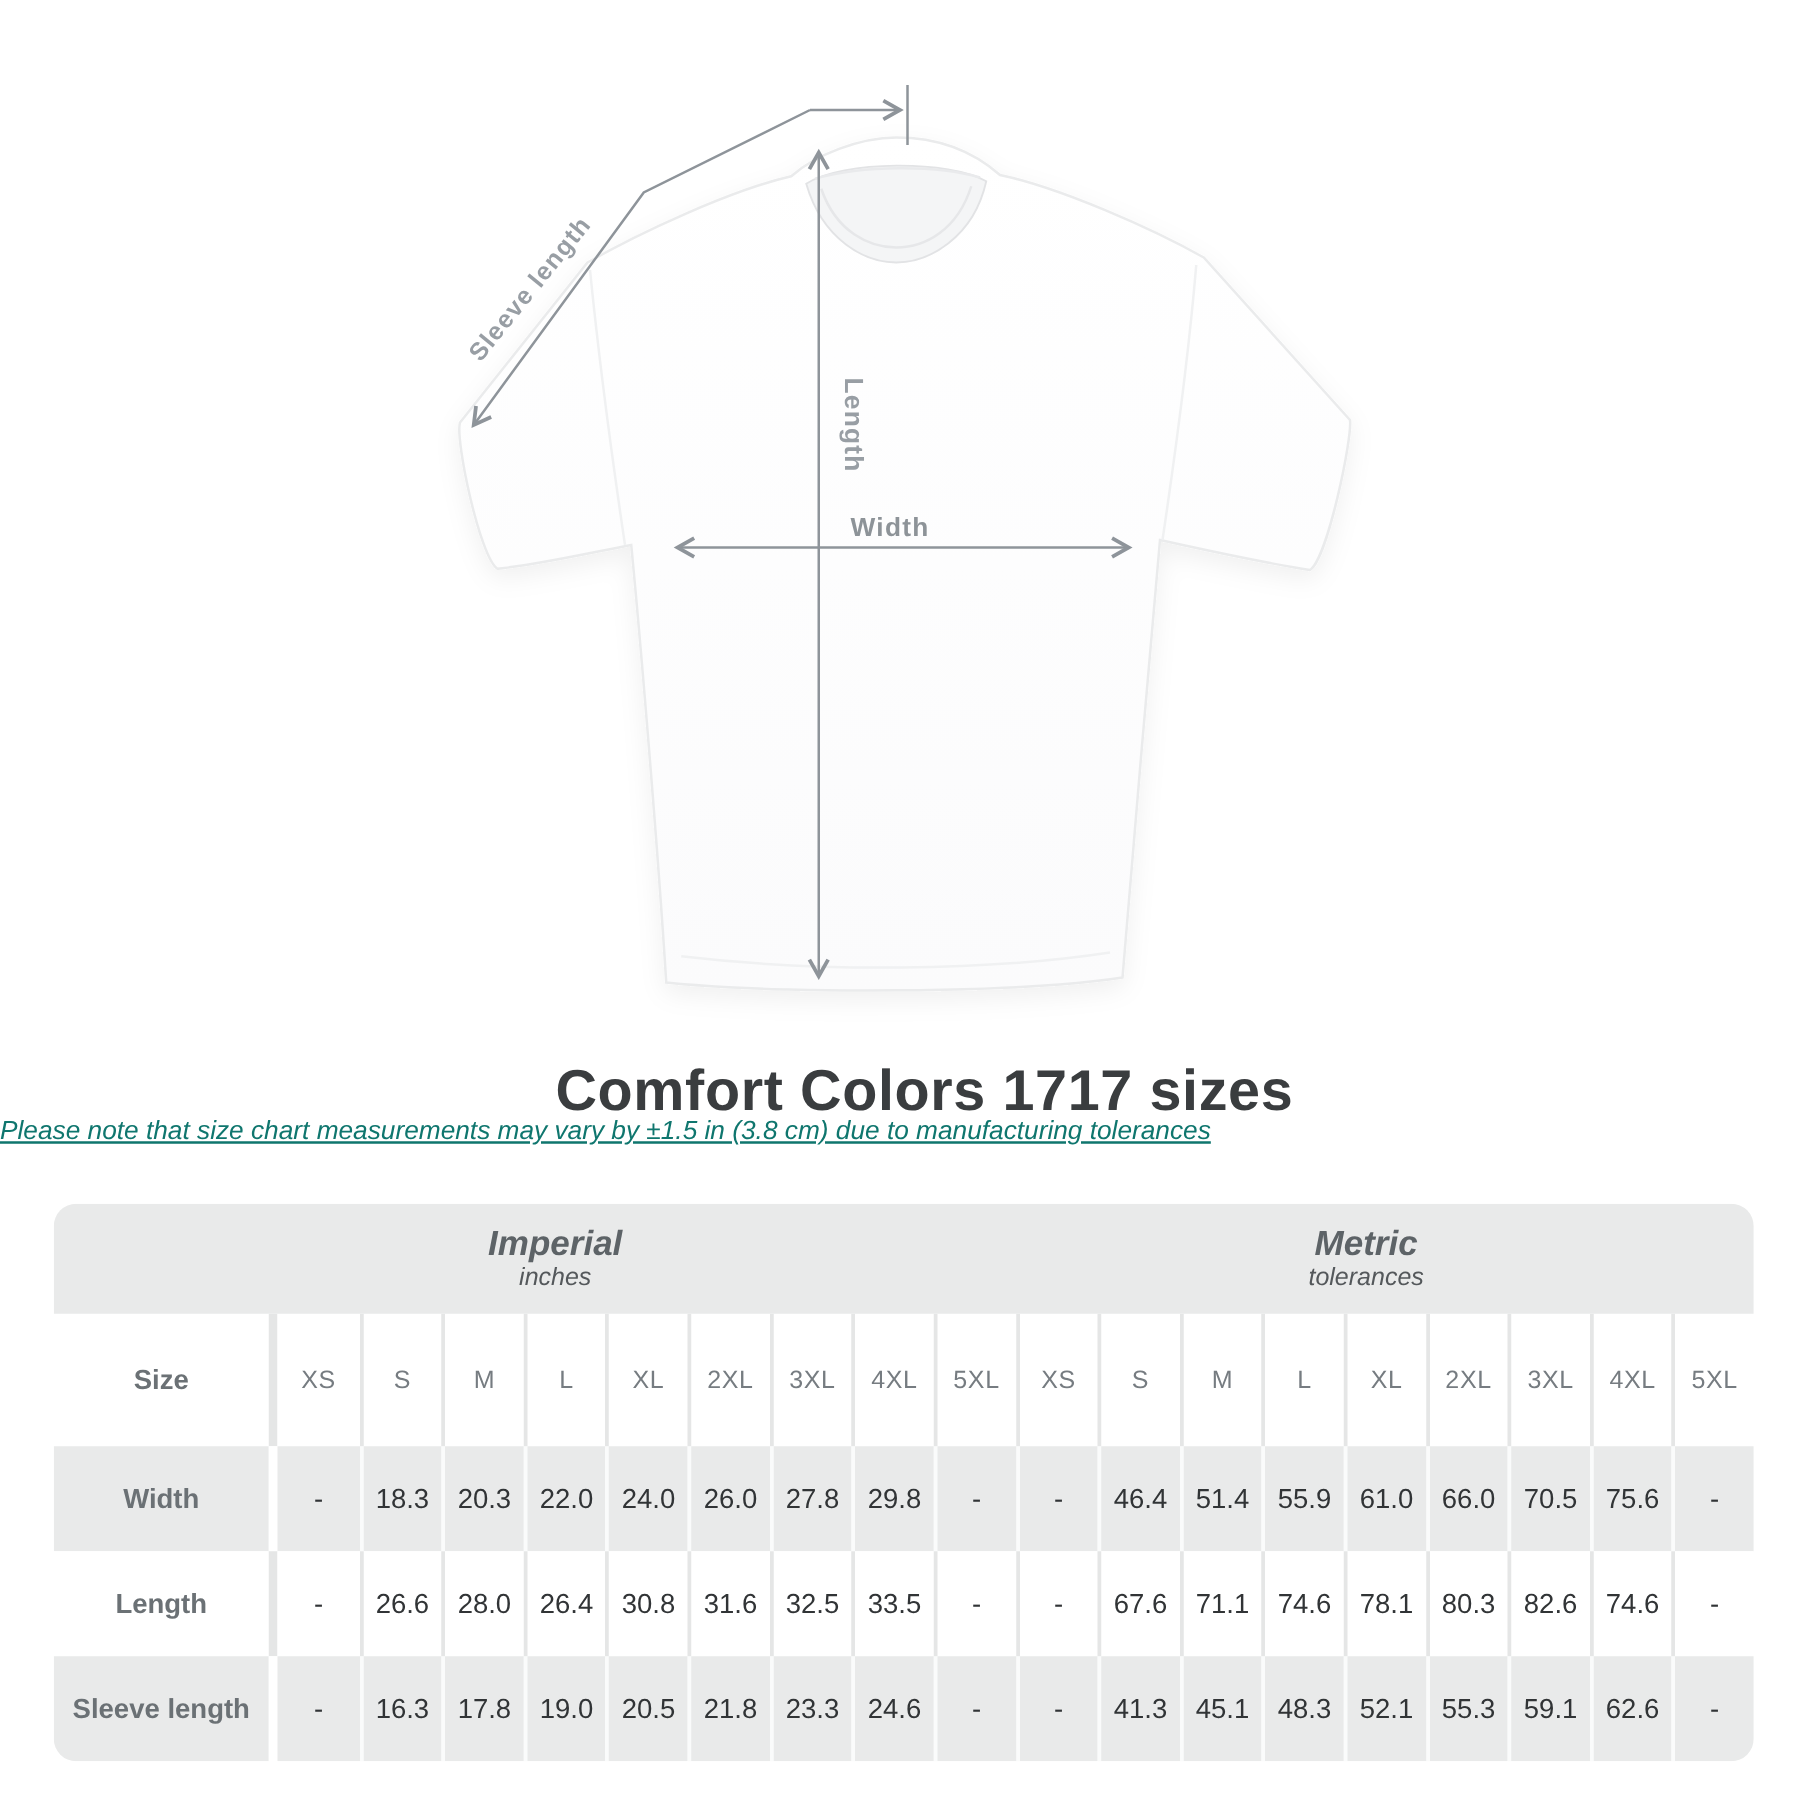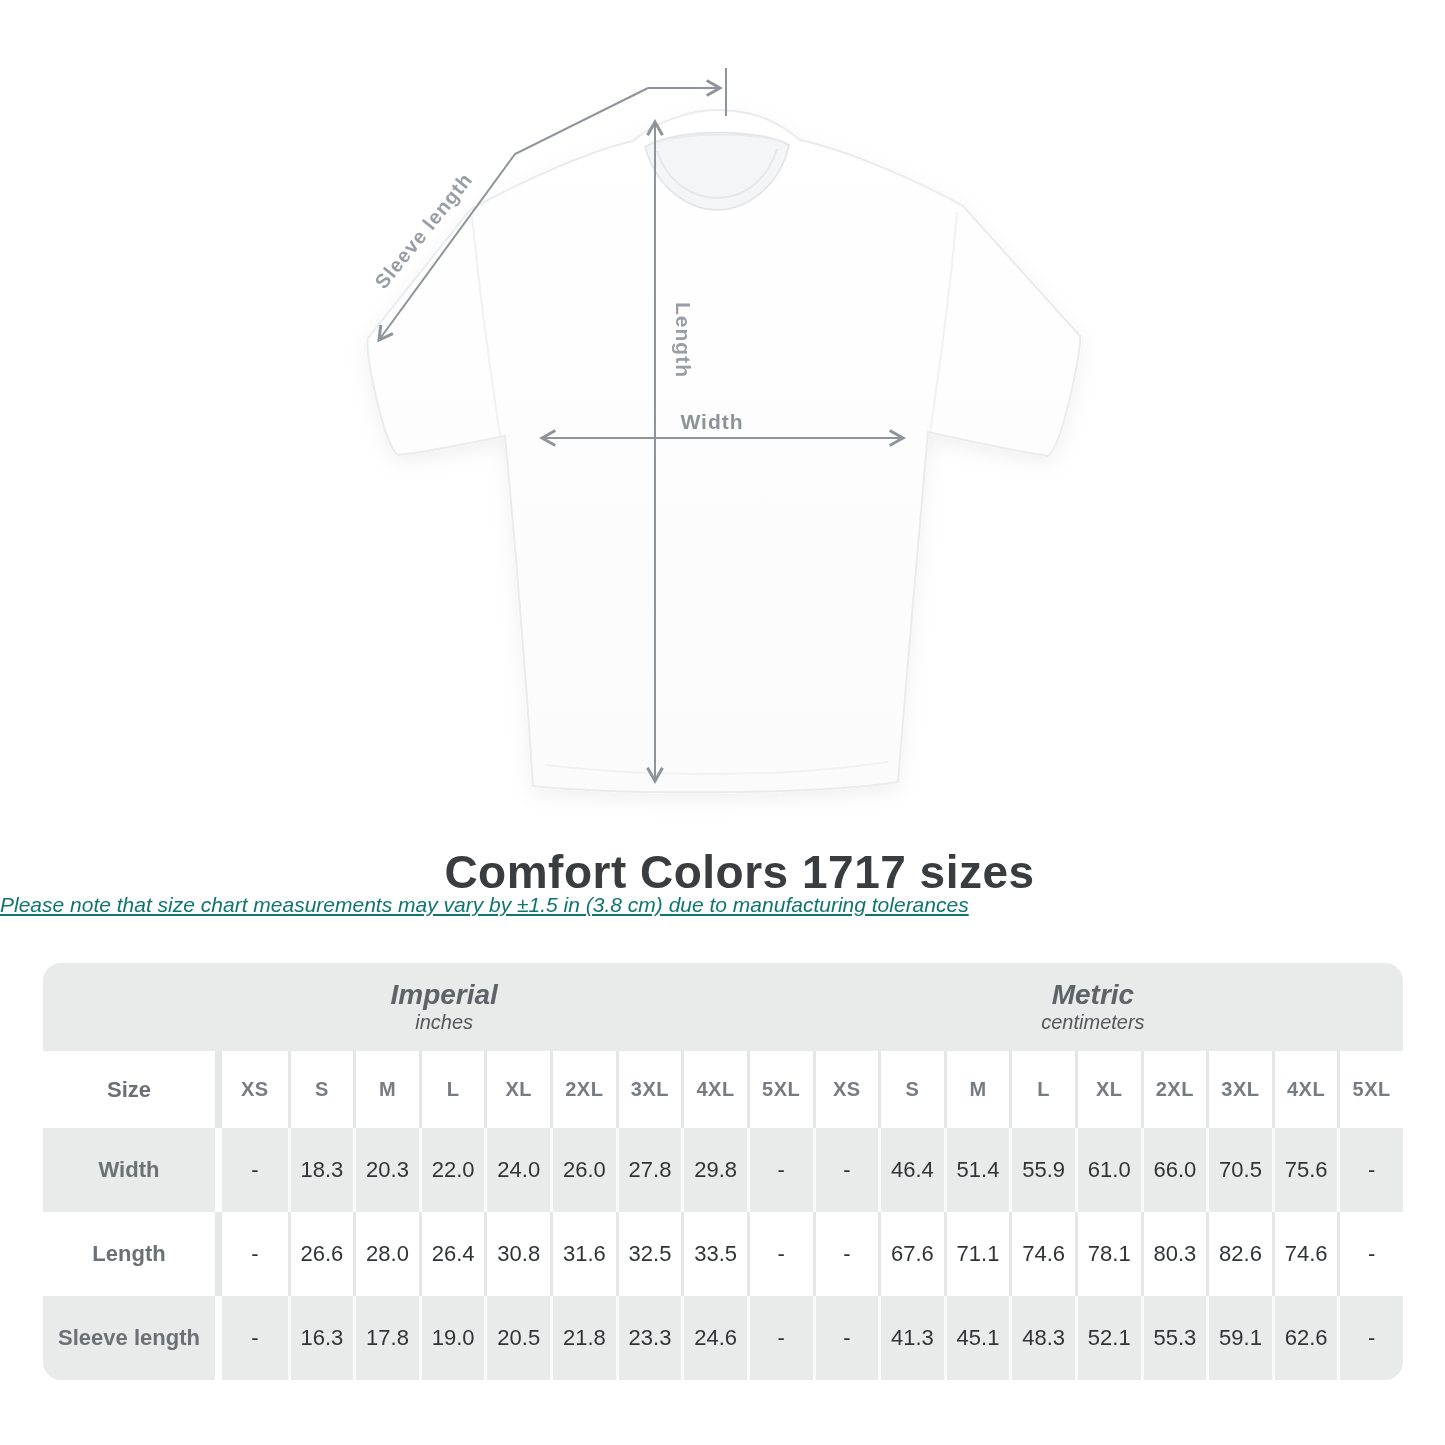--- a/index.html
+++ b/index.html
@@ -25,26 +25,26 @@
     border-radius: 18px; overflow: hidden;
   }
   .row { display: grid; grid-template-columns: 172px 7px repeat(18, 1fr); }
   .row.band { display: block; position: relative; height: 88px; background: #e9eaea; }
   .band-group { position: absolute; top: 16px; transform: translateX(-50%); text-align: center; }
   .band-group.imperial { left: 29.5%; }
   .band-group.metric  { left: 77.2%; }
   .band-title { font-size: 28px; font-weight: 700; font-style: italic; color: #5d6367; }
   .band-sub   { margin-top: 0; font-size: 20px; font-style: italic; color: #54585b; }
 
-  .row.header { height: 77px; }
+  .row.header { height: 106px; }
   .row.data   { height: 84px; }
   .cell { display: flex; align-items: center; justify-content: center; }
   .cell.label { font-weight: 700; color: #6b7175; font-size: 22px; }
   .cell.value { font-size: 22px; color: #313436; }
-  .row.header .cell.value { font-weight: 700; color: #767c81; font-size: 20px; letter-spacing: 0.5px; }
+  .row.header .cell.value { font-weight: 400; color: #767c81; font-size: 20px; letter-spacing: 0.5px; }
 
   .row.header .cell,
   .row.data.plain .cell { background: #ffffff; }
   .row.header .cell.gapcol,
   .row.data.plain .cell.gapcol { background: #e5e6e6; }
   .row.header .cell.value,
   .row.data.plain .cell.value { border-left: 3px solid #e5e6e6; }
   .row.header .cell.value:nth-child(3),
   .row.data.plain .cell.value:nth-child(3) { border-left: none; }
 
@@ -113,21 +113,21 @@
 
   <div class="size-table">
 
     <div class="row band">
       <div class="band-group imperial">
         <div class="band-title">Imperial</div>
         <div class="band-sub">inches</div>
       </div>
       <div class="band-group metric">
         <div class="band-title">Metric</div>
-        <div class="band-sub">centimeters</div>
+        <div class="band-sub">tolerances</div>
       </div>
     </div>
 
     <div class="row header" id="size-header-row">
       <div class="cell label">Size</div>
       <div class="cell gapcol"></div>
 
     <div class="cell value">XS</div>
         <div class="cell value">S</div>
         <div class="cell value">M</div>

